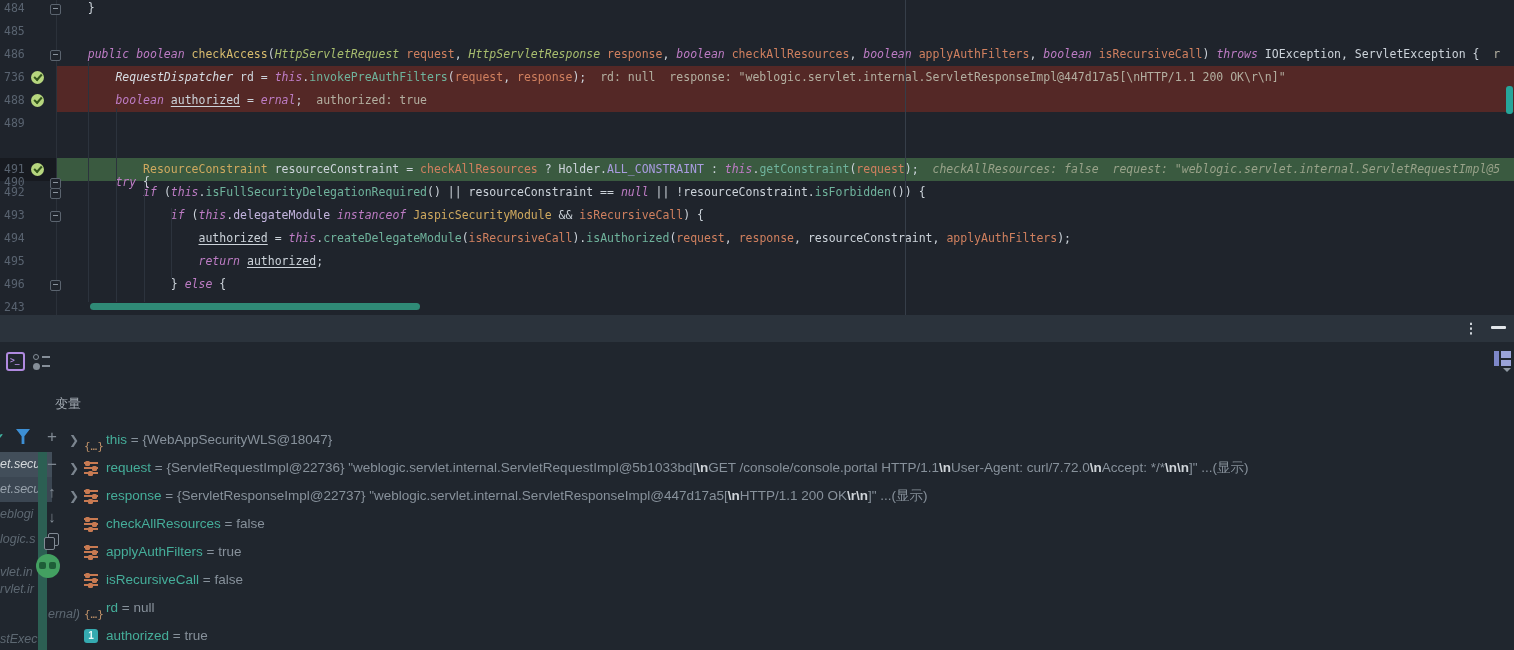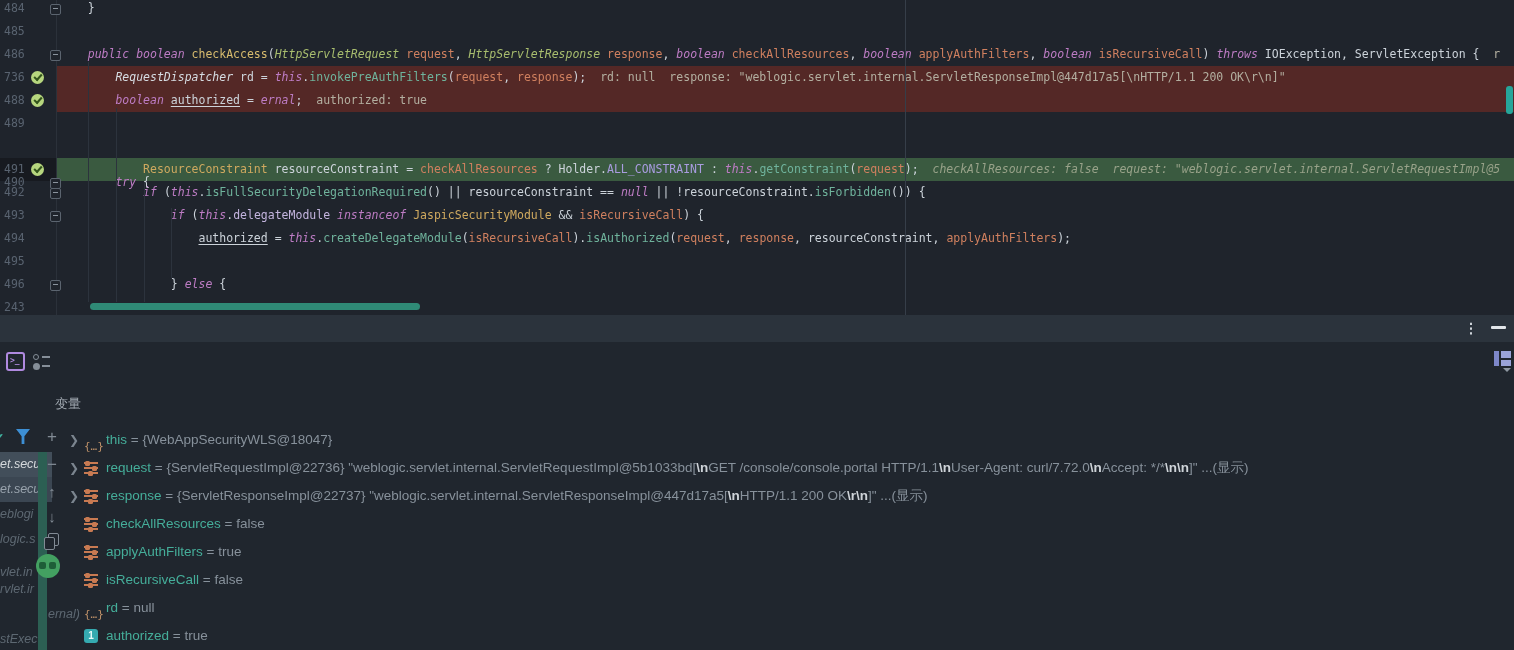--- a/index.html
+++ b/index.html
@@ -159,20 +159,21 @@
           <div class="lnum">493</div>
           <div class="fold"></div>
           <pre class="codeline"><span class="plain">                </span><span class="kw">if </span><span class="plain">(</span><span class="kw">this</span><span class="plain">.</span><span class="field">delegateModule </span><span class="kw">instanceof </span><span class="types">JaspicSecurityModule</span><span class="plain"> &amp;&amp; </span><span class="param">isRecursiveCall</span><span class="plain">) {</span></pre>
         </div>
         <div class="line" style="top: 227px;">
           <div class="lnum">494</div>
           <pre class="codeline"><span class="plain">                    </span><span class="uline">authorized</span><span class="plain"> = </span><span class="kw">this</span><span class="plain">.</span><span class="call">createDelegateModule</span><span class="plain">(</span><span class="param">isRecursiveCall</span><span class="plain">).</span><span class="call">isAuthorized</span><span class="plain">(</span><span class="param">request</span><span class="plain">, </span><span class="param">response</span><span class="plain">, resourceConstraint, </span><span class="param">applyAuthFilters</span><span class="plain">);</span></pre>
         </div>
         <div class="line" style="top: 250px;">
           <div class="lnum">495</div>
+          <pre class="codeline"><span class="plain">                    </span><span class="kw">return </span><span class="uline">authorized</span><span class="plain">;</span></pre>
         </div>
         <div class="line" style="top: 273px;">
           <div class="lnum">496</div>
           <div class="fold"></div>
           <pre class="codeline"><span class="plain">                </span><span class="plain">} </span><span class="kw">else </span><span class="plain">{</span></pre>
         </div>
         <div class="line" style="top: 296px;">
           <div class="lnum">243</div>
           <pre class="codeline"></pre>
         </div>

